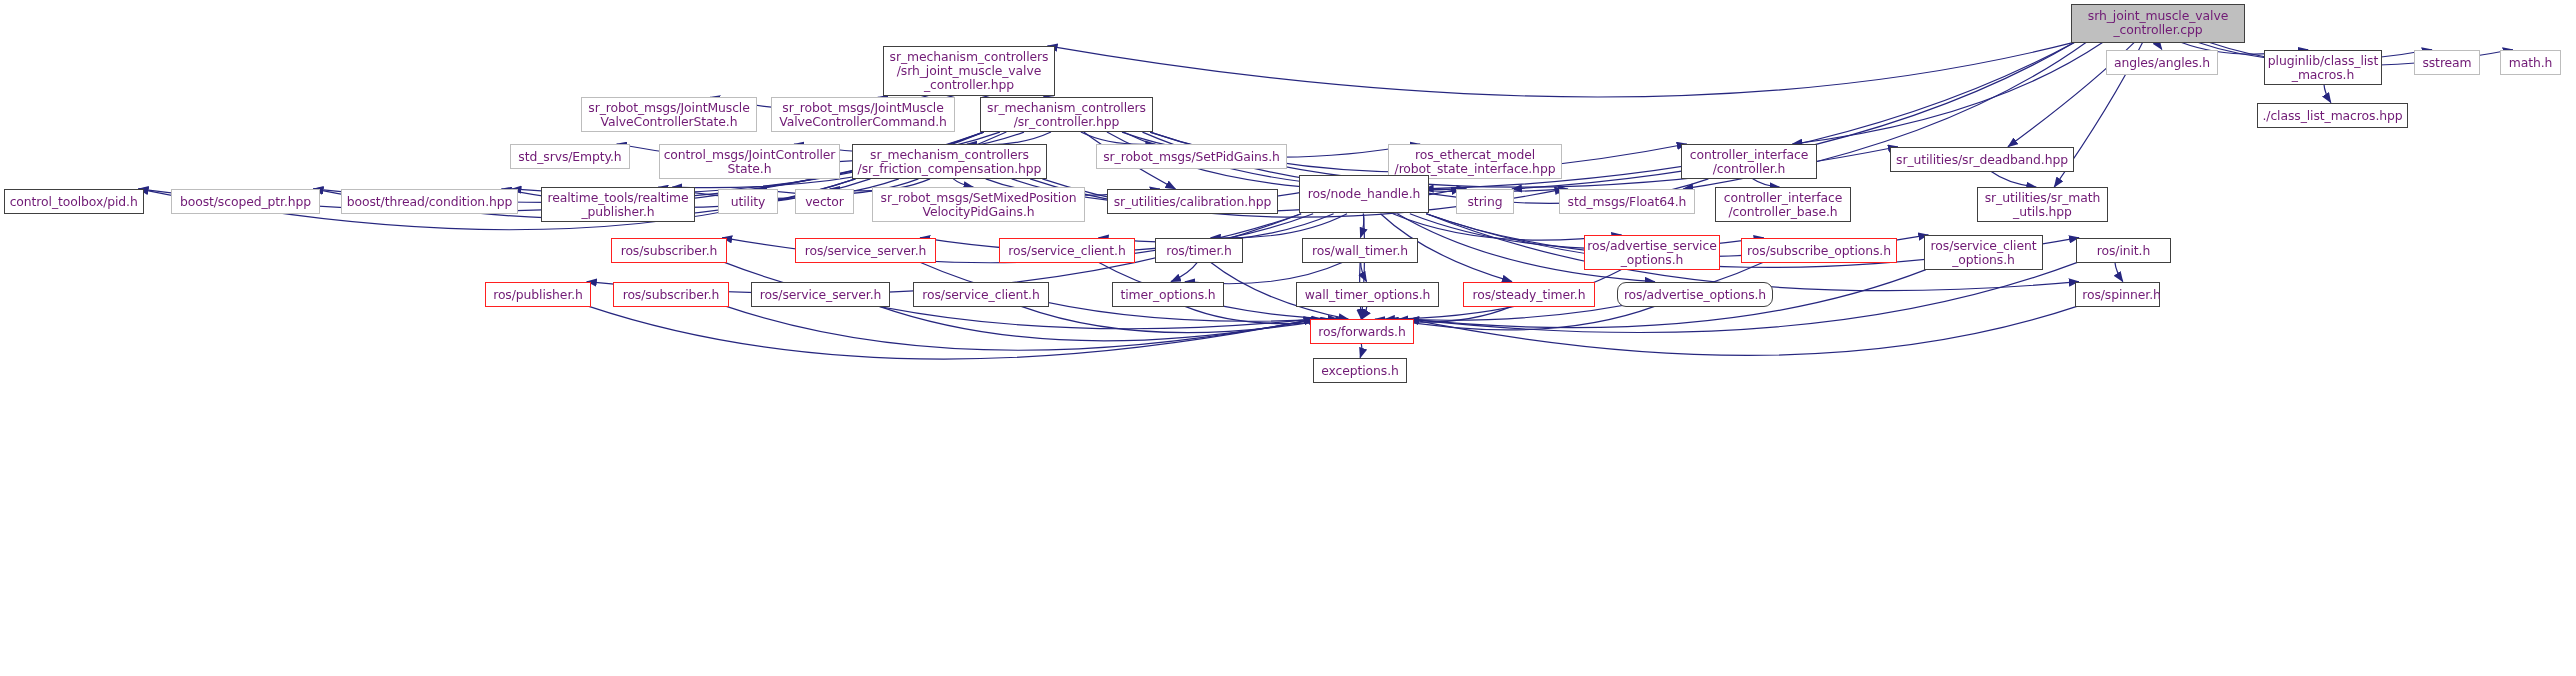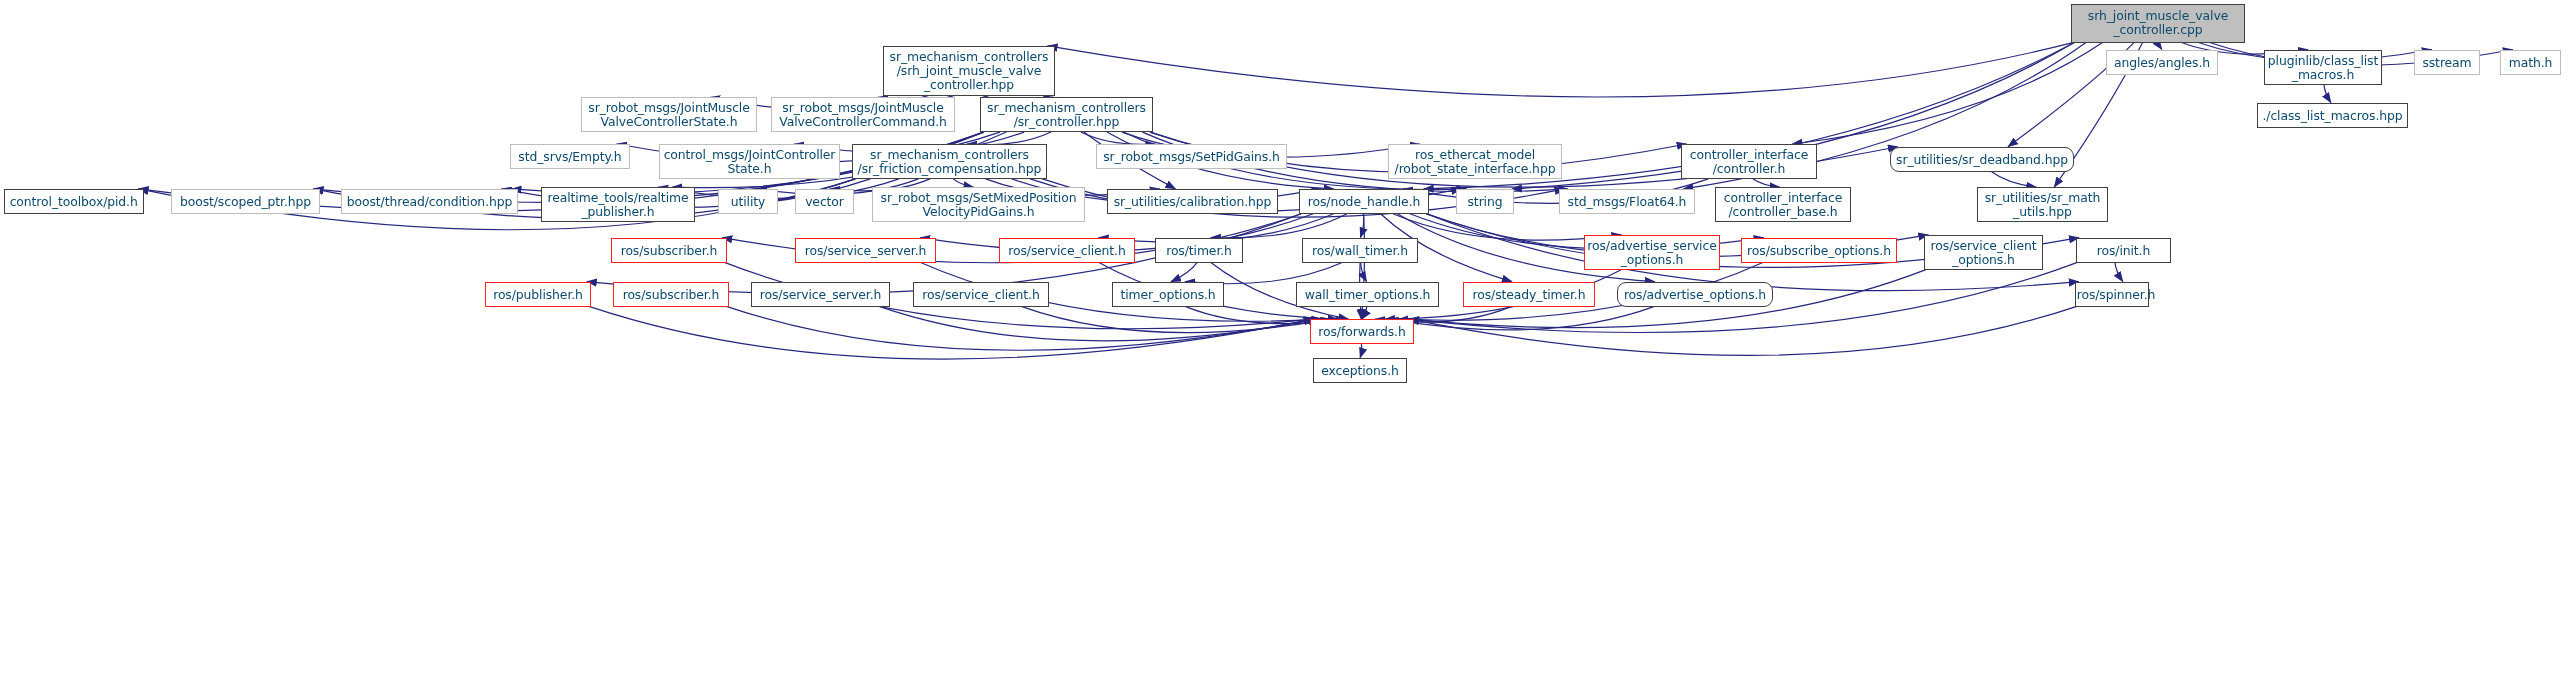--- a/index.html
+++ b/index.html
@@ -27,21 +27,21 @@
   }
   .node {
     position: absolute;
     box-sizing: border-box;
     display: flex;
     align-items: center;
     justify-content: center;
     text-align: center;
     line-height: 1.12;
     font-size: 12.4px;
-    color: #0c4a6e;
+    color: #701a75;
     background: #ffffff;
     white-space: pre;
     letter-spacing: -0.1px;
   }
   .node.b-grey  { border: 0.9px solid #bdbdbd; }
   .node.b-dark  { border: 1.5px solid #404040; }
   .node.b-red   { border: 1.5px solid #ff2020; }
   .node.fill-grey { background: #bfbfbf; border: 1.5px solid #404040; }
 </style>
 </head>
@@ -159,32 +159,32 @@
       <div class="node b-grey" style="left: 510px; top: 144px; width: 120px; height: 25px;">std_srvs/Empty.h</div>
       <div class="node b-grey" style="left: 659px; top: 144px; width: 181px; height: 35px;">control_msgs/JointController
 State.h</div>
       <div class="node b-dark" style="left: 852px; top: 144px; width: 195px; height: 35px;">sr_mechanism_controllers
 /sr_friction_compensation.hpp</div>
       <div class="node b-grey" style="left: 1076px; top: 144px; width: 191px; height: 25px; margin-left: 20px;">sr_robot_msgs/SetPidGains.h</div>
       <div class="node b-grey" style="left: 1388px; top: 144px; width: 174px; height: 35px;">ros_ethercat_model
 /robot_state_interface.hpp</div>
       <div class="node b-dark" style="left: 1681px; top: 144px; width: 136px; height: 35px;">controller_interface
 /controller.h</div>
-      <div class="node b-dark" style="left: 1890px; top: 147px; width: 184px; height: 25px; border-radius: 9px;">sr_utilities/sr_deadband.hpp</div>
+      <div class="node b-dark" style="left: 1890px; top: 147px; width: 184px; height: 25px;">sr_utilities/sr_deadband.hpp</div>
       <div class="node b-dark" style="left: 3.7px; top: 189px; width: 140px; height: 25px;">control_toolbox/pid.h</div>
       <div class="node b-grey" style="left: 171px; top: 189px; width: 149px; height: 25px;">boost/scoped_ptr.hpp</div>
       <div class="node b-grey" style="left: 341px; top: 189px; width: 177px; height: 25px;">boost/thread/condition.hpp</div>
       <div class="node b-dark" style="left: 541px; top: 187px; width: 154px; height: 35px;">realtime_tools/realtime
 _publisher.h</div>
       <div class="node b-grey" style="left: 718px; top: 189px; width: 60px; height: 25px;">utility</div>
       <div class="node b-grey" style="left: 795px; top: 189px; width: 59px; height: 25px;">vector</div>
       <div class="node b-grey" style="left: 872px; top: 187px; width: 213px; height: 35px;">sr_robot_msgs/SetMixedPosition
 VelocityPidGains.h</div>
       <div class="node b-dark" style="left: 1107px; top: 189px; width: 171px; height: 25px;">sr_utilities/calibration.hpp</div>
-      <div class="node b-dark" style="left: 1299px; top: 189px; width: 130px; height: 25px;">ros/node_handle.h</div>
+      <div class="node b-dark" style="left: 1299px; top: 175px; width: 130px; height: 38px;">ros/node_handle.h</div>
       <div class="node b-grey" style="left: 1456px; top: 189px; width: 58px; height: 25px;">string</div>
       <div class="node b-grey" style="left: 1559px; top: 189px; width: 136px; height: 25px;">std_msgs/Float64.h</div>
       <div class="node b-dark" style="left: 1715px; top: 187px; width: 136px; height: 35px;">controller_interface
 /controller_base.h</div>
       <div class="node b-dark" style="left: 1977px; top: 187px; width: 131px; height: 35px;">sr_utilities/sr_math
 _utils.hpp</div>
       <div class="node b-red" style="left: 611px; top: 238px; width: 116px; height: 25px;">ros/subscriber.h</div>
       <div class="node b-red" style="left: 795px; top: 238px; width: 141px; height: 25px;">ros/service_server.h</div>
       <div class="node b-red" style="left: 999px; top: 238px; width: 136px; height: 25px;">ros/service_client.h</div>
       <div class="node b-dark" style="left: 1155px; top: 238px; width: 88px; height: 25px;">ros/timer.h</div>
@@ -196,18 +196,18 @@
 _options.h</div>
       <div class="node b-dark" style="left: 2076px; top: 238px; width: 95px; height: 25px;">ros/init.h</div>
       <div class="node b-red" style="left: 485px; top: 282px; width: 106px; height: 25px;">ros/publisher.h</div>
       <div class="node b-red" style="left: 613px; top: 282px; width: 116px; height: 25px;">ros/subscriber.h</div>
       <div class="node b-dark" style="left: 751px; top: 282px; width: 139px; height: 25px;">ros/service_server.h</div>
       <div class="node b-dark" style="left: 913px; top: 282px; width: 136px; height: 25px;">ros/service_client.h</div>
       <div class="node b-dark" style="left: 1112px; top: 282px; width: 112px; height: 25px;">timer_options.h</div>
       <div class="node b-dark" style="left: 1296px; top: 282px; width: 143px; height: 25px; text-align: center;">wall_timer_options.h</div>
       <div class="node b-red" style="left: 1463px; top: 282px; width: 132px; height: 25px;">ros/steady_timer.h</div>
       <div class="node b-dark" style="left: 1617px; top: 282px; width: 156px; height: 25px; border-radius: 9px;">ros/advertise_options.h</div>
-      <div class="node b-dark" style="left: 2075px; top: 282px; width: 74px; height: 25px; padding-left: 8px;">ros/spinner.h</div>
+      <div class="node b-dark" style="left: 2075px; top: 282px; width: 85px; height: 25px; padding-left: 8px;">ros/spinner.h</div>
       <div class="node b-red" style="left: 1310px; top: 319px; width: 104px; height: 25px;">ros/forwards.h</div>
       <div class="node b-dark" style="left: 1313px; top: 358px; width: 94px; height: 25px;">exceptions.h</div>
     </div>
 </div>
 
 
 </body></html>

